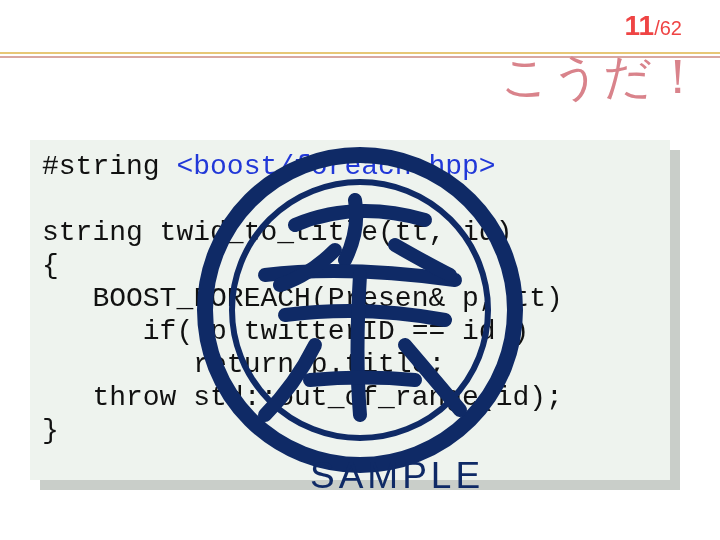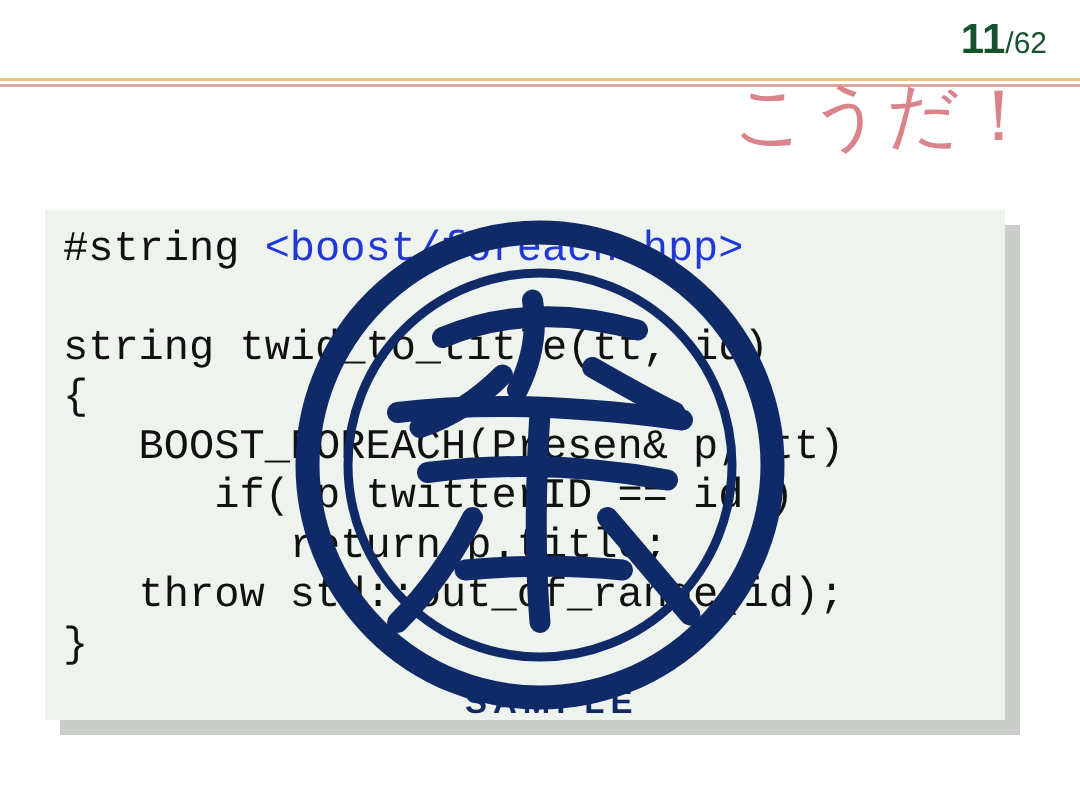--- a/index.html
+++ b/index.html
@@ -8,23 +8,23 @@
     width: 720px;
     height: 540px;
     background: #ffffff;
     font-family: "Hiragino Kaku Gothic Pro", Meiryo, sans-serif;
     position: relative;
     overflow: hidden;
   }
   .page-counter {
     position: absolute;
     top: 10px;
-    right: 22px;
+    right: 38px;
     font-family: Arial, sans-serif;
-    color: #14532d;
+    color: #ef4444;
   }
   .page-counter .cur {
     font-size: 28px;
     font-weight: 600;
   }
   .page-counter .sep,
   .page-counter .tot {
     font-size: 20px;
     font-weight: 500;
   }
@@ -37,21 +37,21 @@
   }
   .header-rule .line {
     height: 2px;
     width: 100%;
   }
   .header-rule .l1 { background: #e7c776; margin-bottom: 2px; }
   .header-rule .l2 { background: #d9a7a0; }
   .title {
     position: absolute;
     top: 45px;
-    right: 28px;
+    right: 16px;
     font-size: 48px;
     color: #d9838b;
     font-weight: 500;
     letter-spacing: 2px;
     text-align: right;
   }
   .code-block-shadow {
     position: absolute;
     left: 40px;
     top: 150px;
@@ -82,22 +82,22 @@
     width: 330px;
     height: 330px;
     pointer-events: none;
   }
   .stamp svg { width: 100%; height: 100%; }
   .sample-label {
     position: absolute;
     left: 310px;
     top: 455px;
     font-family: Arial, sans-serif;
-    font-size: 22px;
-    font-weight: 700;
+    font-size: 37px;
+    font-weight: 400;
     letter-spacing: 4px;
     color: #0f2a66;
   }
 </style>
 </head>
 <body>
 
 <div class="page-counter">
   <span class="cur">11</span><span class="sep">/</span><span class="tot">62</span>
 </div>

